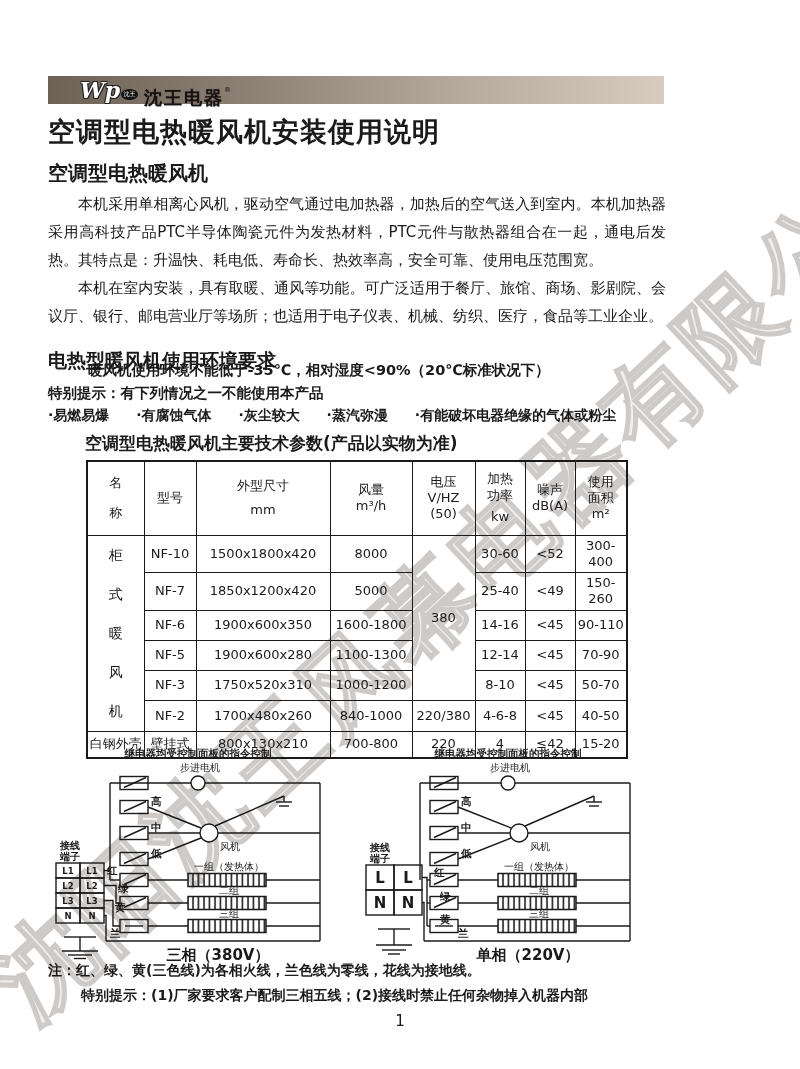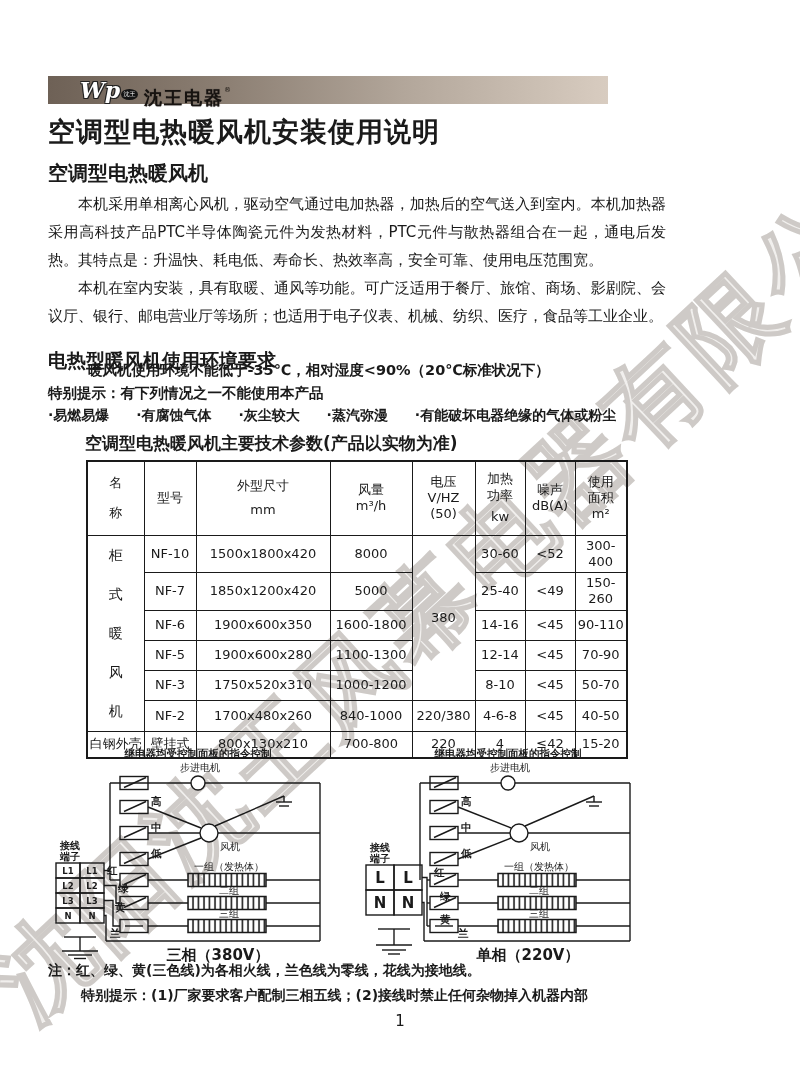--- a/index.html
+++ b/index.html
@@ -13,21 +13,21 @@
   .watermark {
     position:absolute; left:-35px; top:952px; z-index:1;
     transform:rotate(-43deg); transform-origin:0 0;
     font-size:98px; font-weight:bold; letter-spacing:6px; white-space:nowrap;
     color:#f0eeec; -webkit-text-stroke:2px #c9c5c1; opacity:.9;
     pointer-events:none; user-select:none;
   }
   .content { position:absolute; inset:0; z-index:2; }
   
   .brandbar {
-    position:absolute; left:48px; top:76px; width:560px; height:28px;
+    position:absolute; left:48px; top:76px; width:616px; height:28px;
     background:linear-gradient(90deg,#6e6156 0%, #8a7d71 30%, #b4a89c 65%, #d8ccc0 100%);
     display:flex; align-items:center; padding-left:32px;
   }
   .logo-script {
     font-family:"DejaVu Serif","Liberation Serif",serif; font-style:italic; font-weight:bold;
     font-size:22px; color:#fff; text-shadow:1px 1px 0 #222, -1px -1px 0 #222, 1px -1px 0 #222, -1px 1px 0 #222;
     margin-right:1px; line-height:1;
   }
   .logo-badge {
     background:#141414; color:#fff; border-radius:50%; font-size:6px; line-height:10px;

